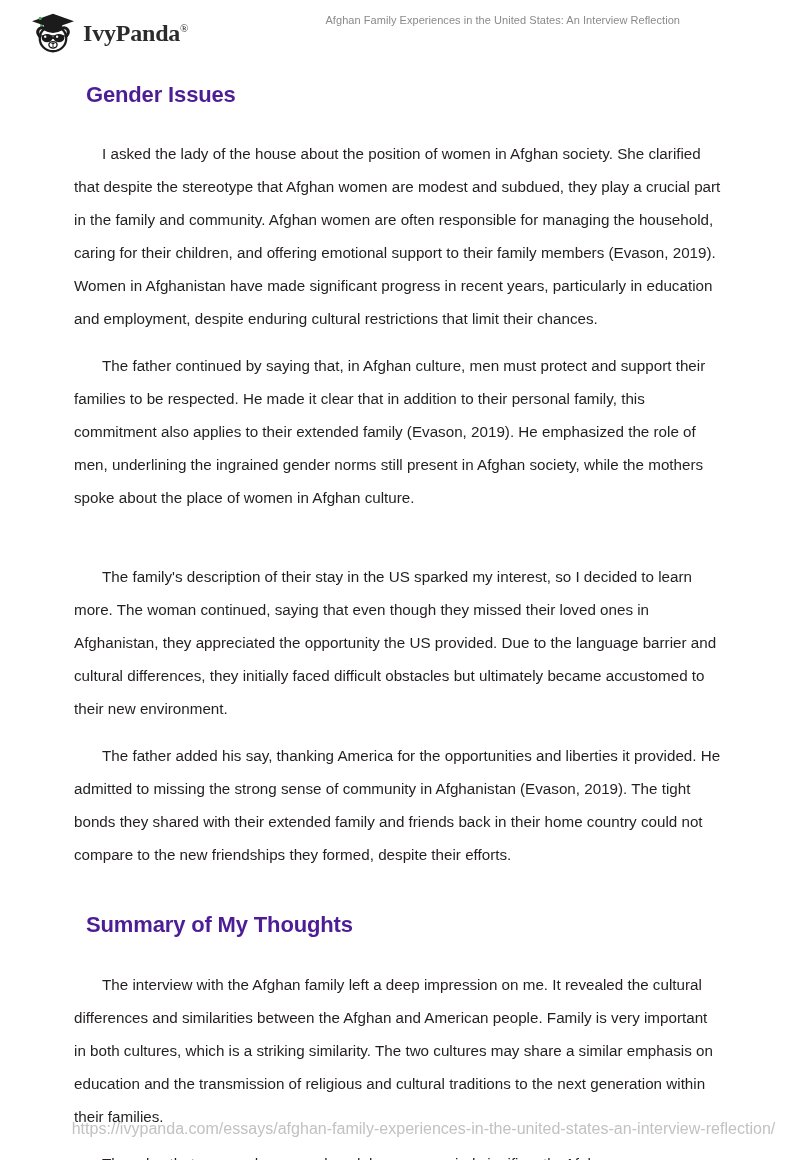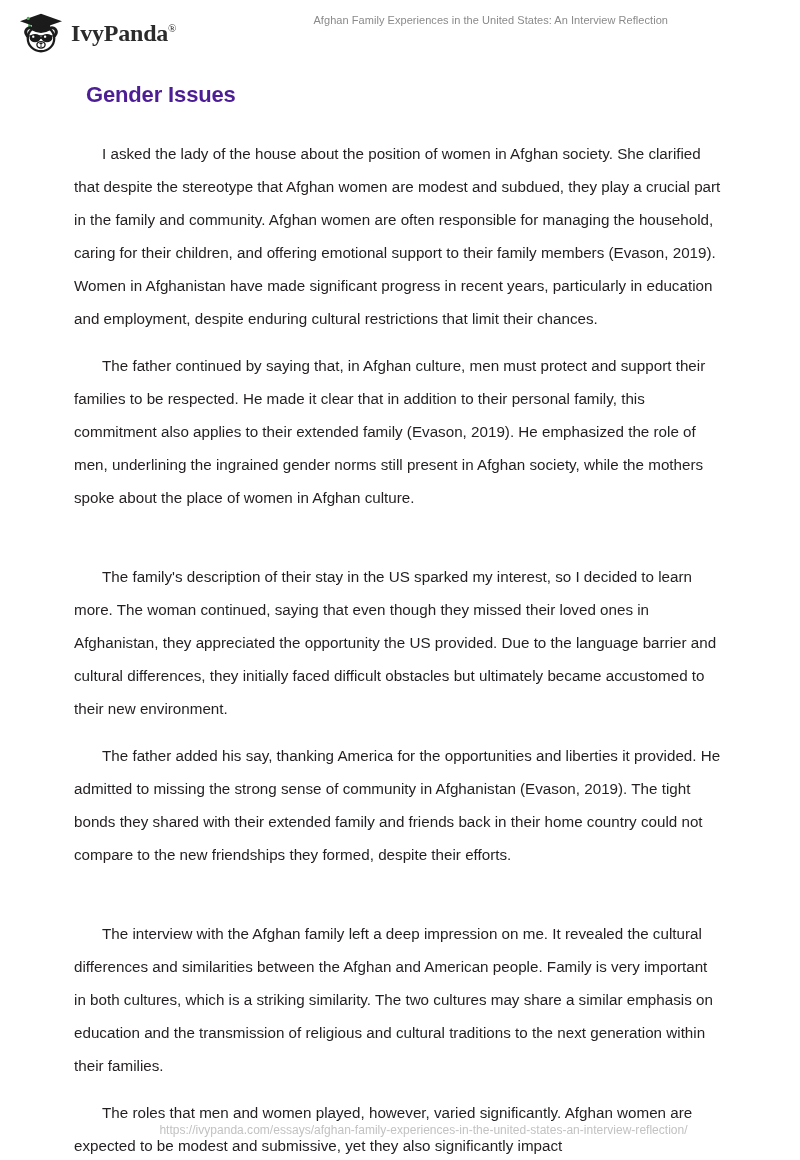--- a/index.html
+++ b/index.html
@@ -13,21 +13,21 @@
     position: relative;
     font-family: "Liberation Sans", sans-serif;
     color: #231f20;
     overflow: hidden;
   }
 
   
   .page-header {
     position: absolute;
     top: 0;
-    left: 0;
+    left: 12px;
     width: 692px;
     height: 62px;
     text-decoration: underline;
   }
   .brand {
     position: absolute;
     left: 18px;
     top: 12px;
     display: flex;
     align-items: center;
@@ -101,21 +101,21 @@
   .page-footer {
     position: absolute;
     left: 0;
     bottom: 22px;
     width: 800px;
     text-align: center;
     padding-left: 40px;
     box-sizing: border-box;
   }
   .footer-url {
-    font-size: 12px;
+    font-size: 16px;
     color: #c2c2c2;
     letter-spacing: 0.02px;
     white-space: nowrap;
     padding-left: 7px;
   }
 </style>
 </head>
 <body>
 
 <div class="page-header">
@@ -168,20 +168,21 @@
   <section>
     <div class="gap-after-heading"></div>
     <p class="body-par">The family's description of their stay in the US sparked my interest, so I decided to learn more. The woman continued, saying that even though they missed their loved ones in Afghanistan, they appreciated the opportunity the US provided. Due to the language barrier and cultural differences, they initially faced difficult obstacles but ultimately became accustomed to their new environment.</p>
     <div class="par-gap"></div>
     <p class="body-par">The father added his say, thanking America for the opportunities and liberties it provided. He admitted to missing the strong sense of community in Afghanistan (Evason, 2019). The tight bonds they shared with their extended family and friends back in their home country could not compare to the new friendships they formed, despite their efforts.</p>
   </section>
 
   <div class="sec-gap-before-heading"></div>
 
   <section>
+    <h2 class="section-heading">Summary of My Thoughts</h2>
     <div class="gap-after-heading"></div>
     <p class="body-par">The interview with the Afghan family left a deep impression on me. It revealed the cultural differences and similarities between the Afghan and American people. Family is very important in both cultures, which is a striking similarity. The two cultures may share a similar emphasis on education and the transmission of religious and cultural traditions to the next generation within their families.</p>
     <div class="par-gap"></div>
     <p class="body-par">The roles that men and women played, however, varied significantly. Afghan women are expected to be modest and submissive, yet they also significantly impact</p>
   </section>
 
 </div>
 
 <div class="page-footer">
   <span class="footer-url">https://ivypanda.com/essays/afghan-family-experiences-in-the-united-states-an-interview-reflection/</span>

